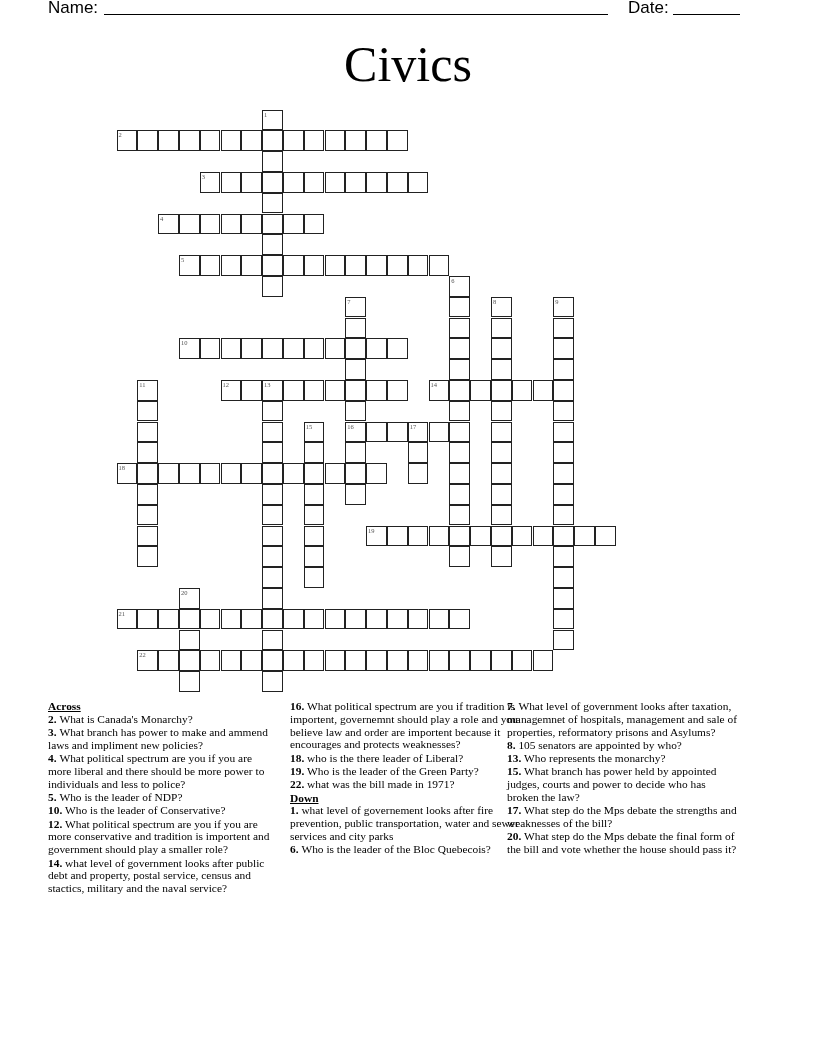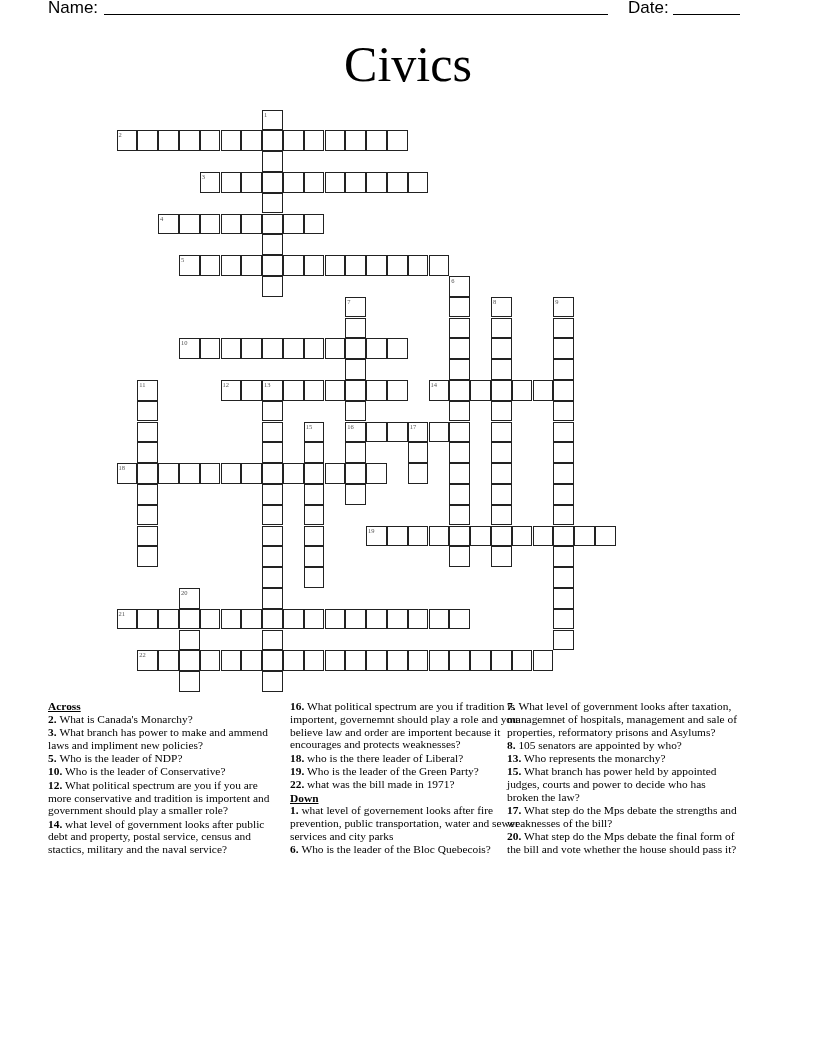--- a/index.html
+++ b/index.html
@@ -311,20 +311,21 @@
     <div class="cell" style="left: 374.4px; top: 540.8px;"></div>
     <div class="cell" style="left: 395.2px; top: 540.8px;"></div>
     <div class="cell" style="left: 416px; top: 540.8px;"></div>
   </div>
 
 <div class="clues">
   <div class="col" id="col1" style="left:48px; width:225px;">
       <div class="section-head">Across</div>
       <div class="clue"><b>2. </b><span>What is Canada's Monarchy?</span></div>
       <div class="clue"><b>3. </b><span>What branch has power to make and ammend laws and impliment new policies?</span></div>
+      <div class="clue"><b>4. </b><span>What political spectrum are you if you are more liberal and there should be more power to individuals and less to police?</span></div>
       <div class="clue"><b>5. </b><span>Who is the leader of NDP?</span></div>
       <div class="clue"><b>10. </b><span>Who is the leader of Conservative?</span></div>
       <div class="clue"><b>12. </b><span>What political spectrum are you if you are more conservative and tradition is importent and government should play a smaller role?</span></div>
       <div class="clue"><b>14. </b><span>what level of government looks after public debt and property, postal service, census and stactics, military and the naval service?</span></div>
     </div>
   <div class="col" id="col2" style="left:290px; width:235px;">
       <div class="clue"><b>16. </b><span>What political spectrum are you if tradition is importent, governemnt should play a role and you believe law and order are importent because it encourages and protects weaknesses?</span></div>
       <div class="clue"><b>18. </b><span>who is the there leader of Liberal?</span></div>
       <div class="clue"><b>19. </b><span>Who is the leader of the Green Party?</span></div>
       <div class="clue"><b>22. </b><span>what was the bill made in 1971?</span></div>

